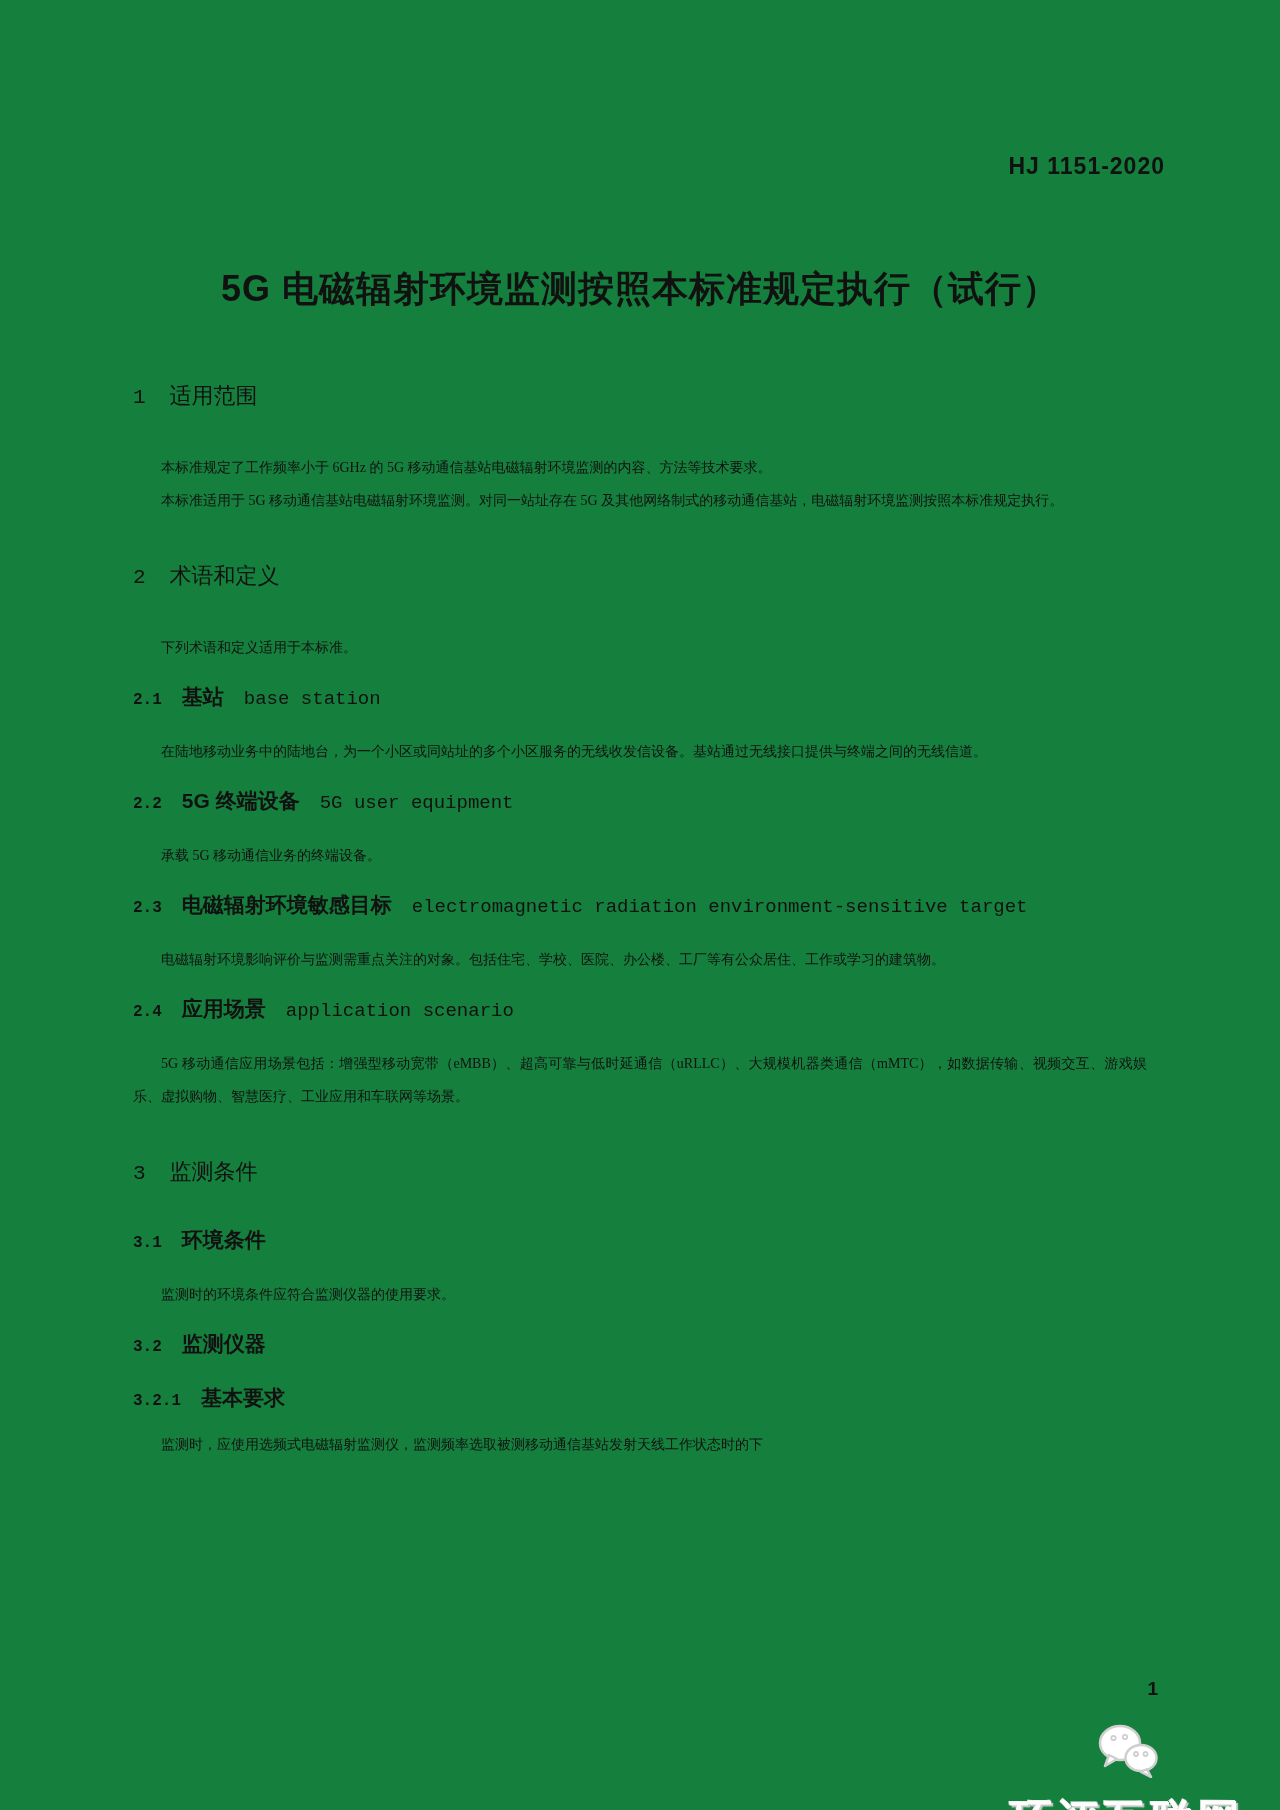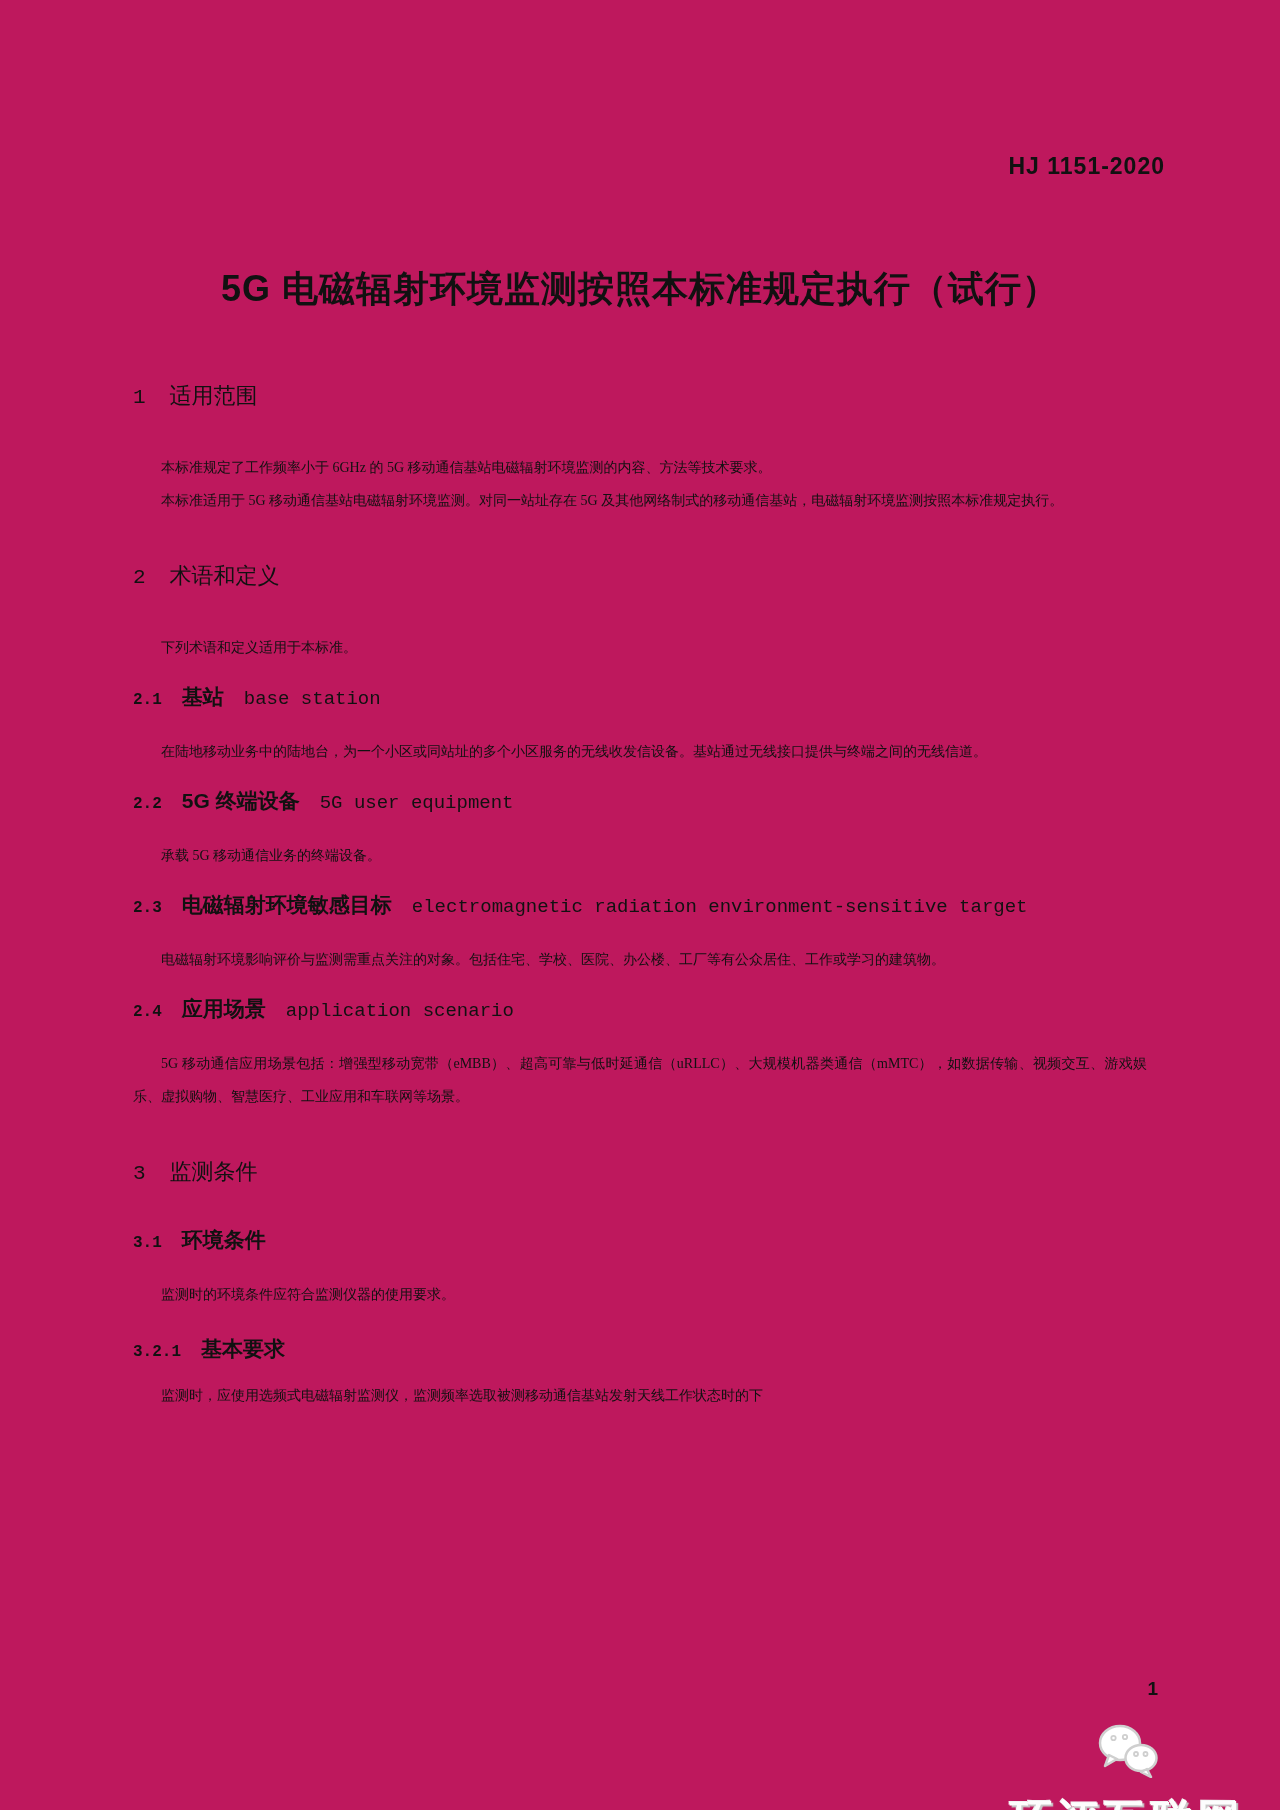--- a/index.html
+++ b/index.html
@@ -4,21 +4,21 @@
 <style>
   html, body {
     margin: 0;
     padding: 0;
     background: #ffffff;
   }
   .page {
     position: relative;
     width: 1280px;
     height: 1810px;
-    background: #be185d;
+    background: #15803d;
     box-sizing: border-box;
     padding: 153px 133px 0 133px;
     color: #111111;
     font-family: "Liberation Serif", "DejaVu Serif", serif;
     overflow: hidden;
   }
   
   .doc-number {
     text-align: right;
     margin-right: -18px;
@@ -152,20 +152,23 @@
 
   <div class="h-sec">
     <span class="num">3</span><span>监测条件</span>
   </div>
 
   <div class="h-term">
     <span class="num">3.1</span><span>环境条件</span>
   </div>
   <p class="para def">监测时的环境条件应符合监测仪器的使用要求。</p>
 
+  <div class="h-term">
+    <span class="num">3.2</span><span>监测仪器</span>
+  </div>
 
   <div class="h-term big-top tight-bottom">
     <span class="num">3.2.1</span><span>基本要求</span>
   </div>
   <p class="para">监测时，应使用选频式电磁辐射监测仪，监测频率选取被测移动通信基站发射天线工作状态时的下</p>
 
   <div class="page-number">1</div>
 
   <div class="watermark">
     <span>

